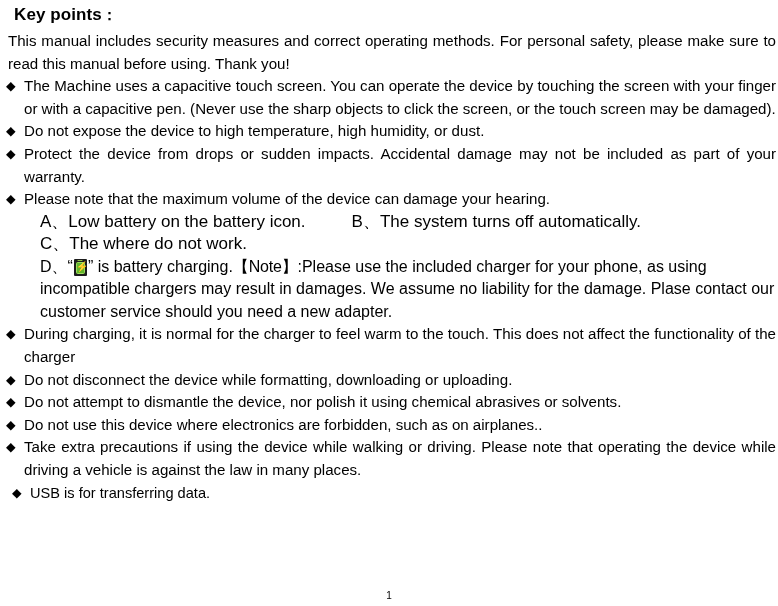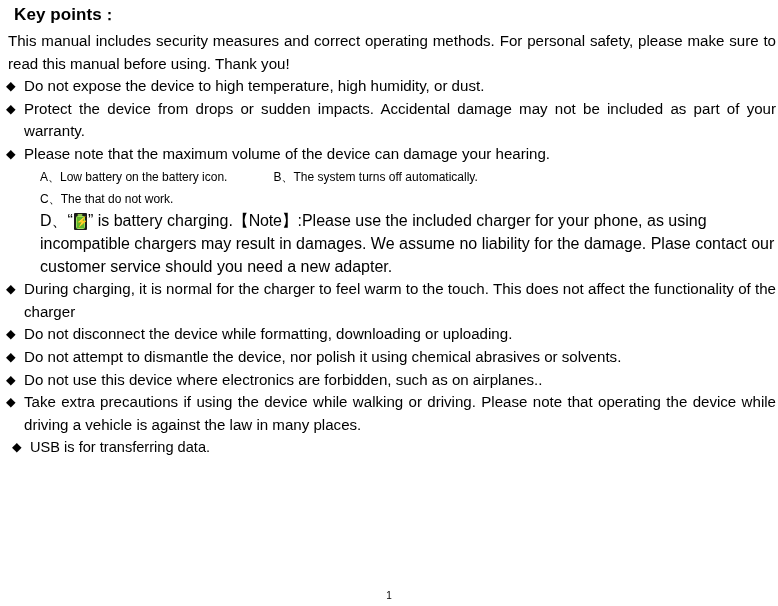--- a/index.html
+++ b/index.html
@@ -67,21 +67,21 @@
   
   .bullet.tight {
     font-size: 14.6px;
     margin-left: 6px;
   }
 
   
   .sub {
     margin: 0;
     padding-left: 34px;
-    font-size: 12px;
+    font-size: 17px;
     line-height: 22.4px;
     white-space: pre;
   }
   .sub .gap {
     display: inline-block;
     width: 46px;
   }
   .sub-wrap {
     margin: 0;
     padding-left: 34px;
@@ -161,31 +161,32 @@
 <body>
 
 <div class="page">
 
   <div class="heading"><span>Key points</span><span class="colon">：</span></div>
 
   <div class="body-block">
 
     <p class="para">This manual includes security measures and correct operating methods. For personal safety, please make sure to read this manual before using. Thank you!</p>
 
+    <p class="bullet"><span class="dia">◆</span><span>The Machine uses a capacitive touch screen. You can operate the device by touching the screen with your finger or with a capacitive pen. (Never use the sharp objects to click the screen, or the touch screen may be damaged).</span></p>
 
     <p class="bullet"><span class="dia">◆</span><span>Do not expose the device to high temperature, high humidity, or dust.</span></p>
 
     <p class="bullet"><span class="dia">◆</span><span>Protect the device from drops or sudden impacts. Accidental damage may not be included as part of your warranty.</span></p>
 
     <p class="bullet"><span class="dia">◆</span><span>Please note that the maximum volume of the device can damage your hearing.</span></p>
 
 
     <p class="sub"><span>A、</span><span>Low battery on the battery icon.</span><span class="gap"></span><span>B、</span><span>The system turns off automatically.</span></p>
 
-    <p class="sub"><span>C、</span><span>The that do not work.</span></p>
+    <p class="sub"><span>C、</span><span>The where do not work.</span></p>
 
     <p class="sub-wrap"><span>D、</span><span>“</span><span class="batt"><span class="cap"></span><span class="shell"></span><span class="bolt"></span></span><span>”</span><span> is battery charging.</span><span class="note-mark">【Note】</span><span>:Please use the included charger for your phone, as using incompatible chargers may result in damages. We assume no liability for the damage. Plase contact our customer service should you need a new adapter.</span></p>
 
     <p class="bullet"><span class="dia">◆</span><span>During charging, it is normal for the charger to feel warm to the touch. This does not affect the functionality of the charger</span></p>
 
     <p class="bullet"><span class="dia">◆</span><span>Do not disconnect the device while formatting, downloading or uploading.</span></p>
 
     <p class="bullet"><span class="dia">◆</span><span>Do not attempt to dismantle the device, nor polish it using chemical abrasives or solvents.</span></p>
 
     <p class="bullet"><span class="dia">◆</span><span>Do not use this device where electronics are forbidden, such as on airplanes..</span></p>

